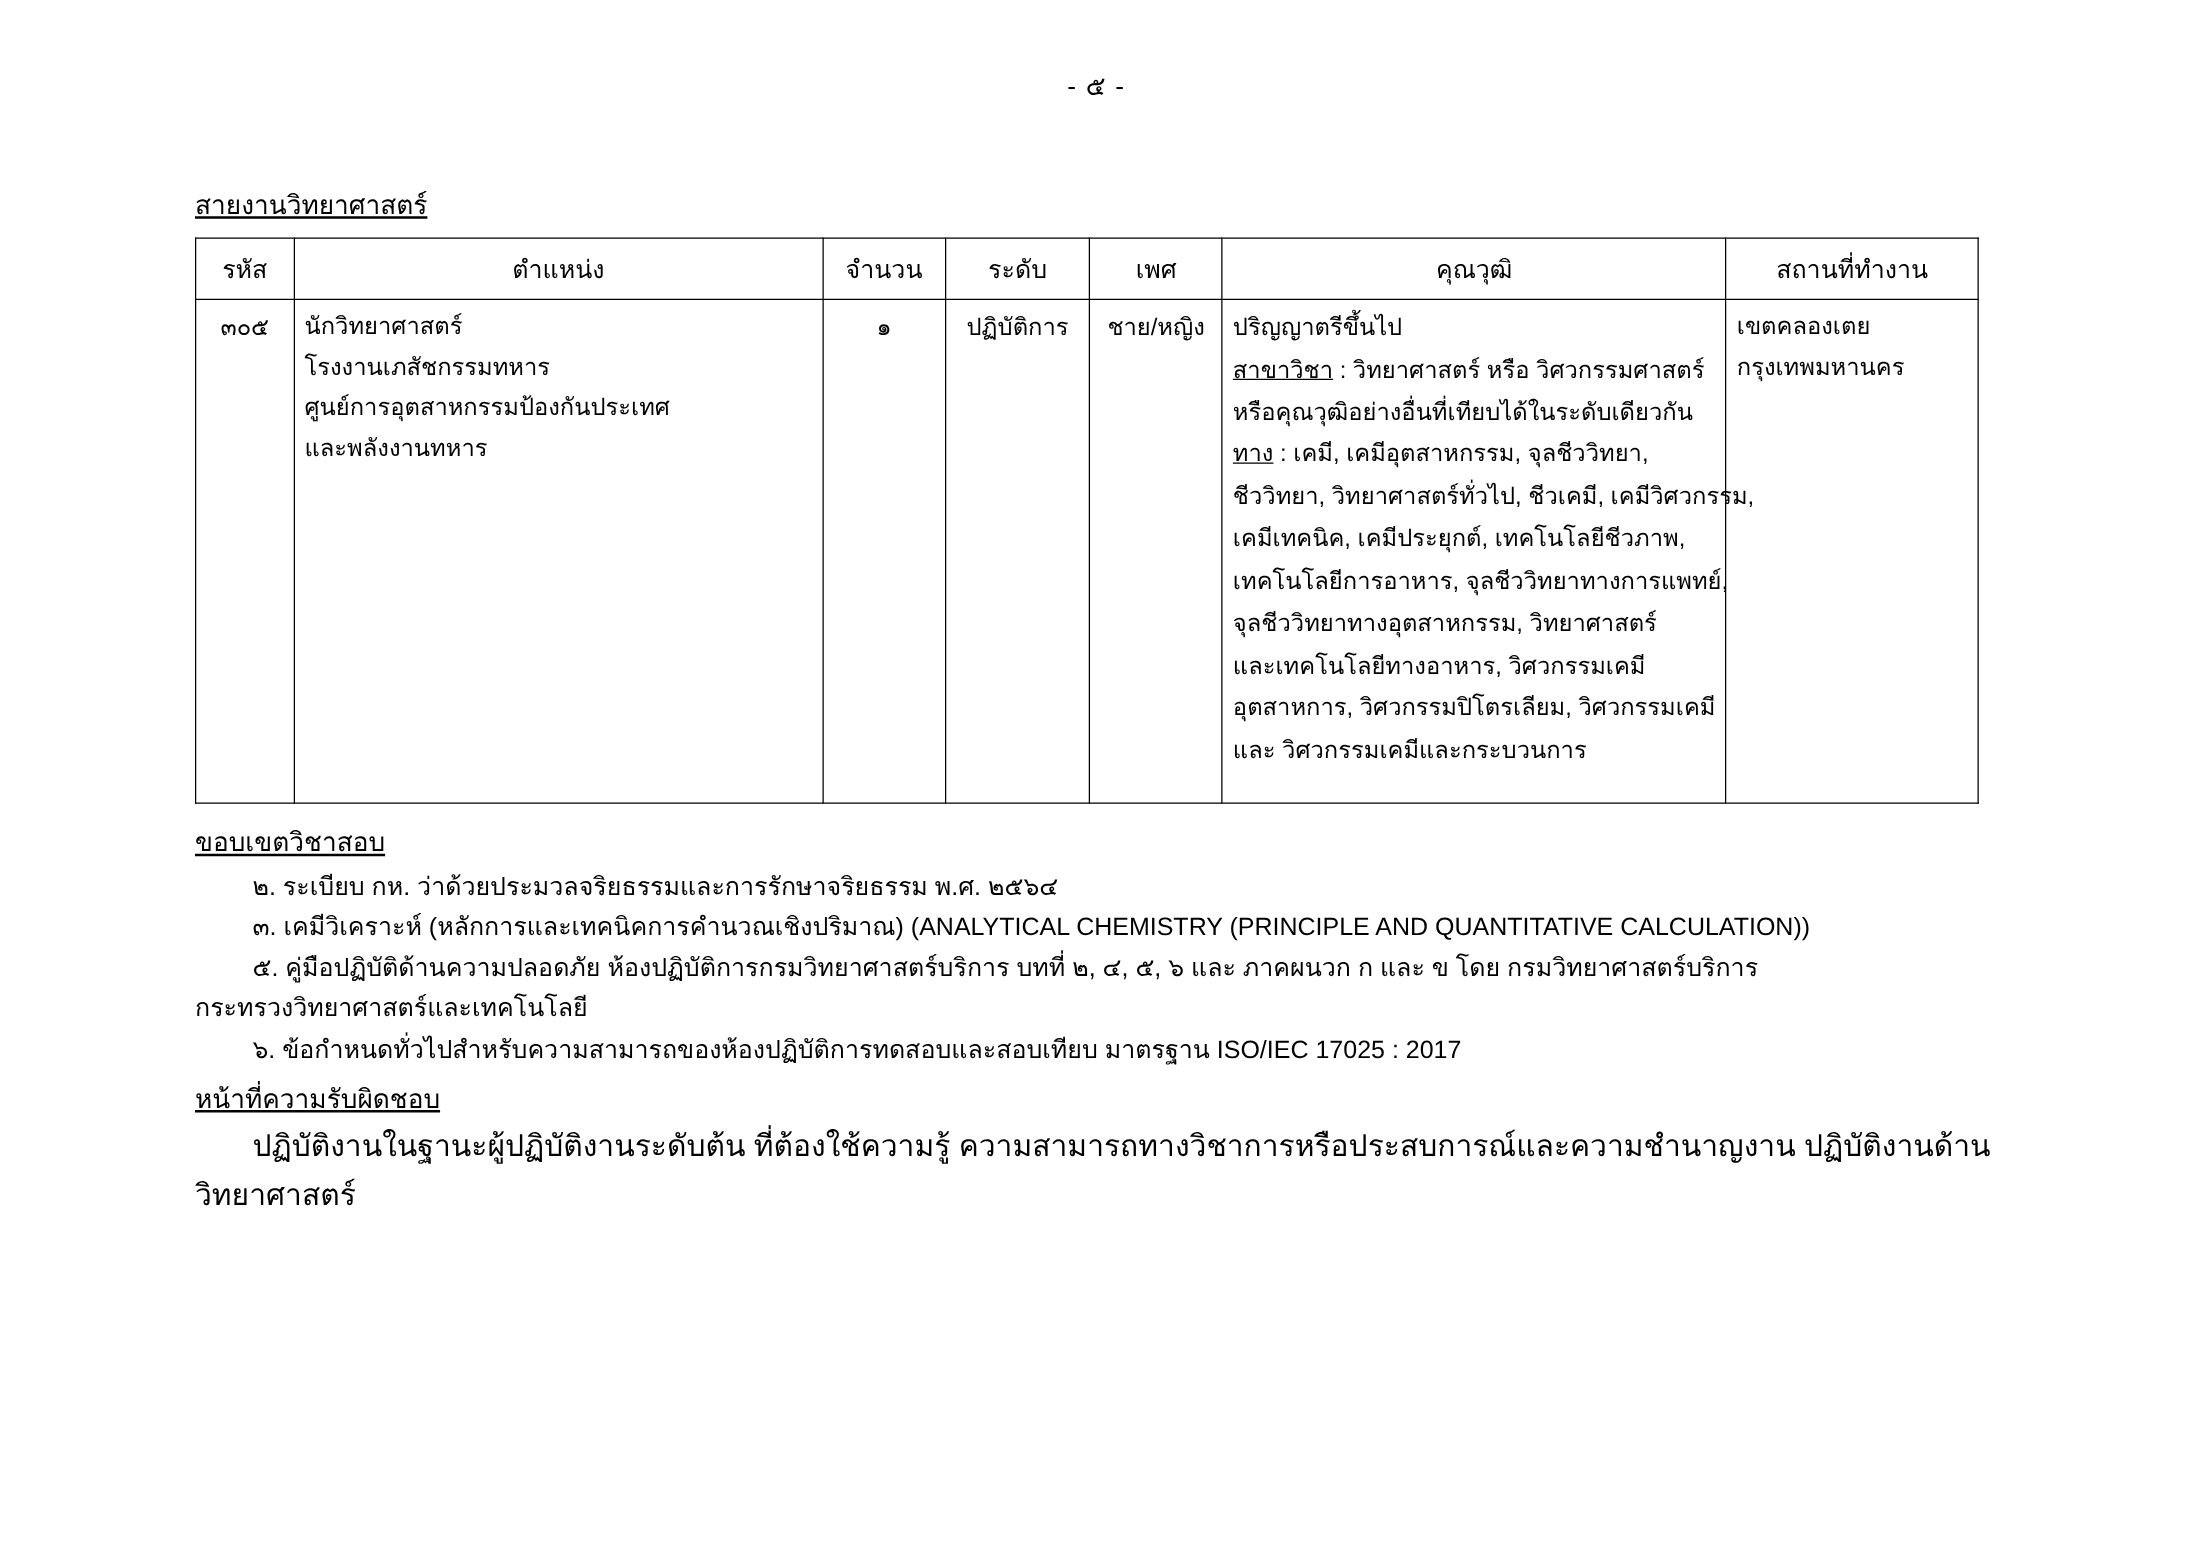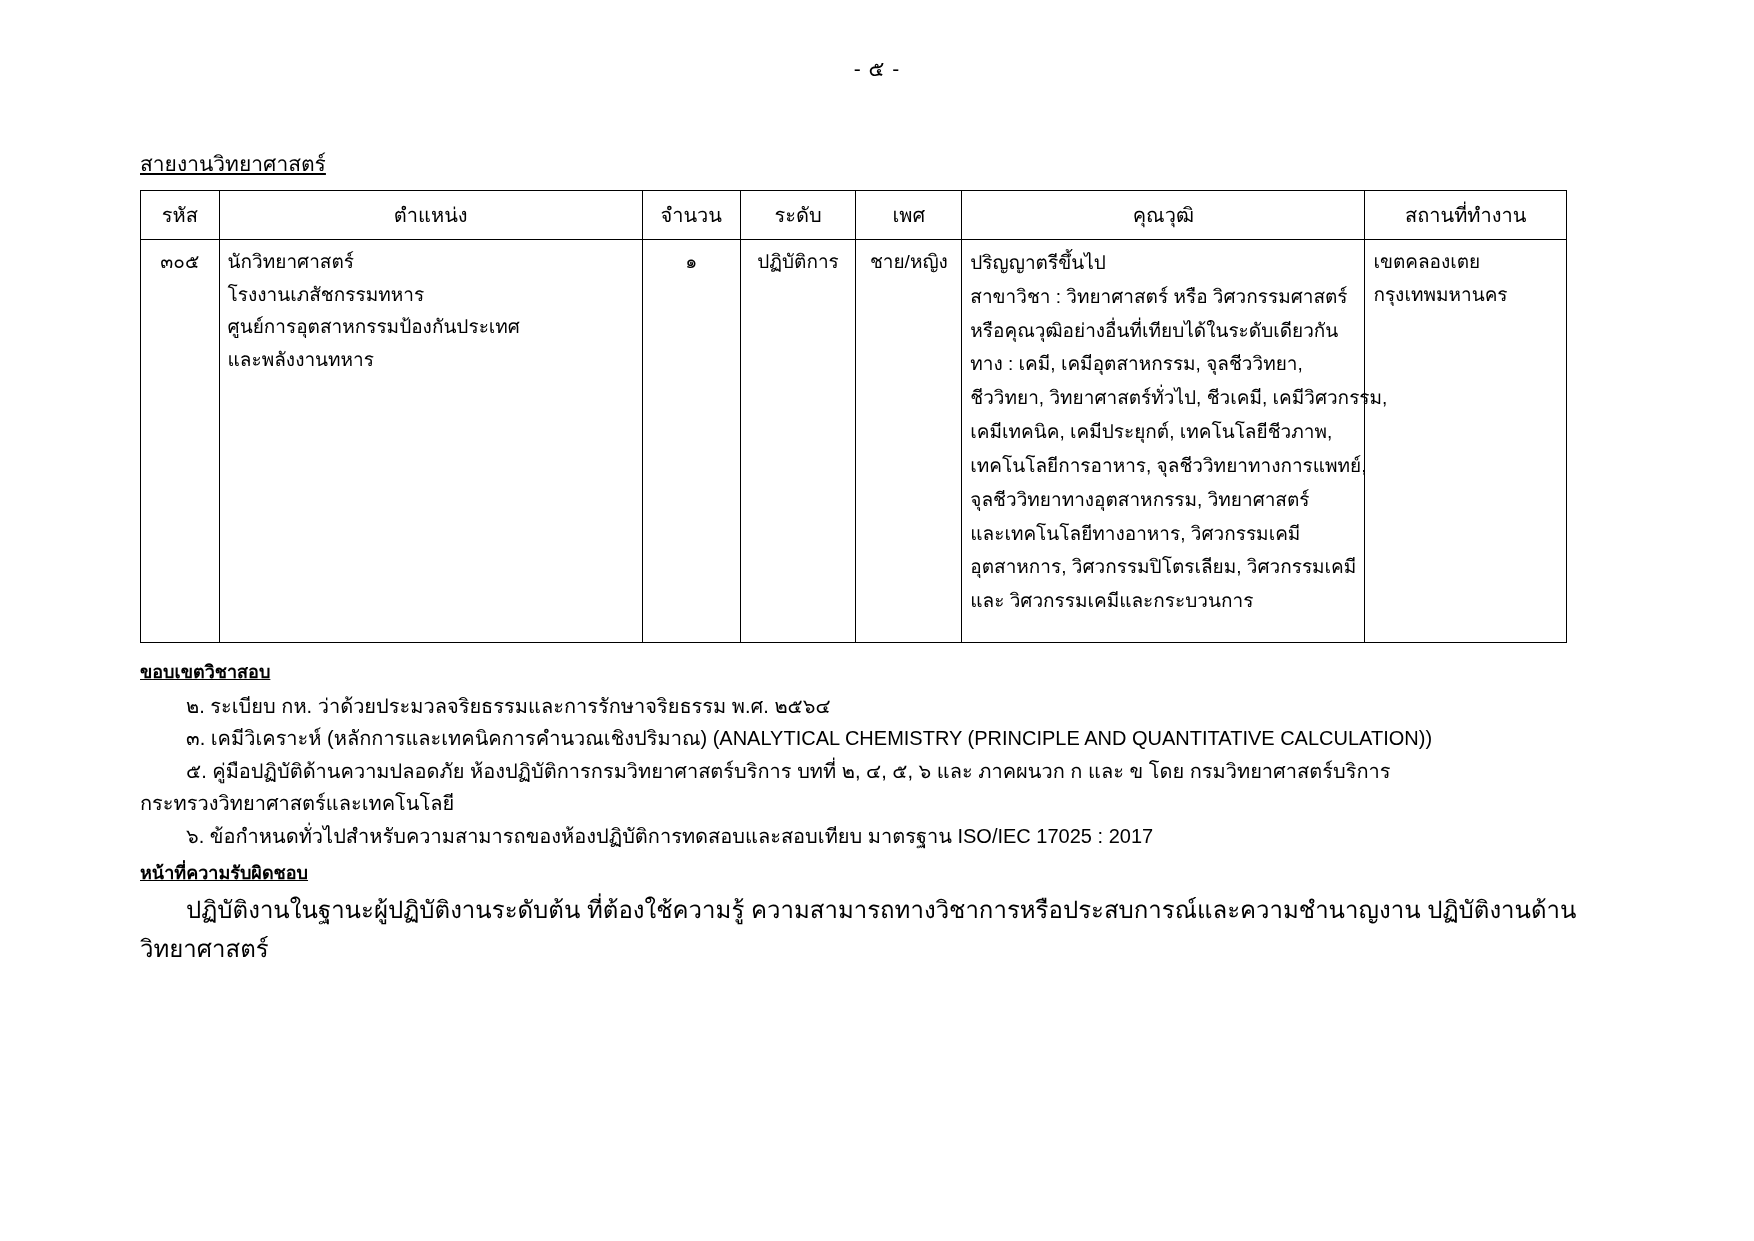--- a/index.html
+++ b/index.html
@@ -24,20 +24,21 @@
   }
   .page-number {
     text-align: center;
     font-size: 21px;
     padding-top: 52px;
     letter-spacing: 1px;
   }
   .content {
     padding-left: 140px;
     padding-right: 130px;
+    margin-left: 16px;
   }
   .section-heading {
     font-size: 21px;
     text-decoration: underline;
     margin-top: 62px;
     margin-bottom: 10px;
     font-weight: normal;
   }
   table.job-table {
     border-collapse: collapse;
@@ -68,29 +69,28 @@
 
   td.center { text-align: center; }
   .cell-lines div {
     line-height: 1.72;
     white-space: nowrap;
   }
   .qual-cell div {
     line-height: 1.78;
     white-space: nowrap;
   }
-  .u { }
+  .u { text-decoration: underline; }
   .row-body td { height: 390px; }
 
   .sub-heading {
-    font-size: 18px;
+    font-size: 21px;
     text-decoration: underline;
     margin-top: 14px;
     margin-bottom: 4px;
-    font-weight: bold;
   }
   .list {
     font-size: 20px;
     line-height: 1.62;
   }
   .list-item {
     text-indent: 46px;
   }
   .para {
     font-size: 24px;

